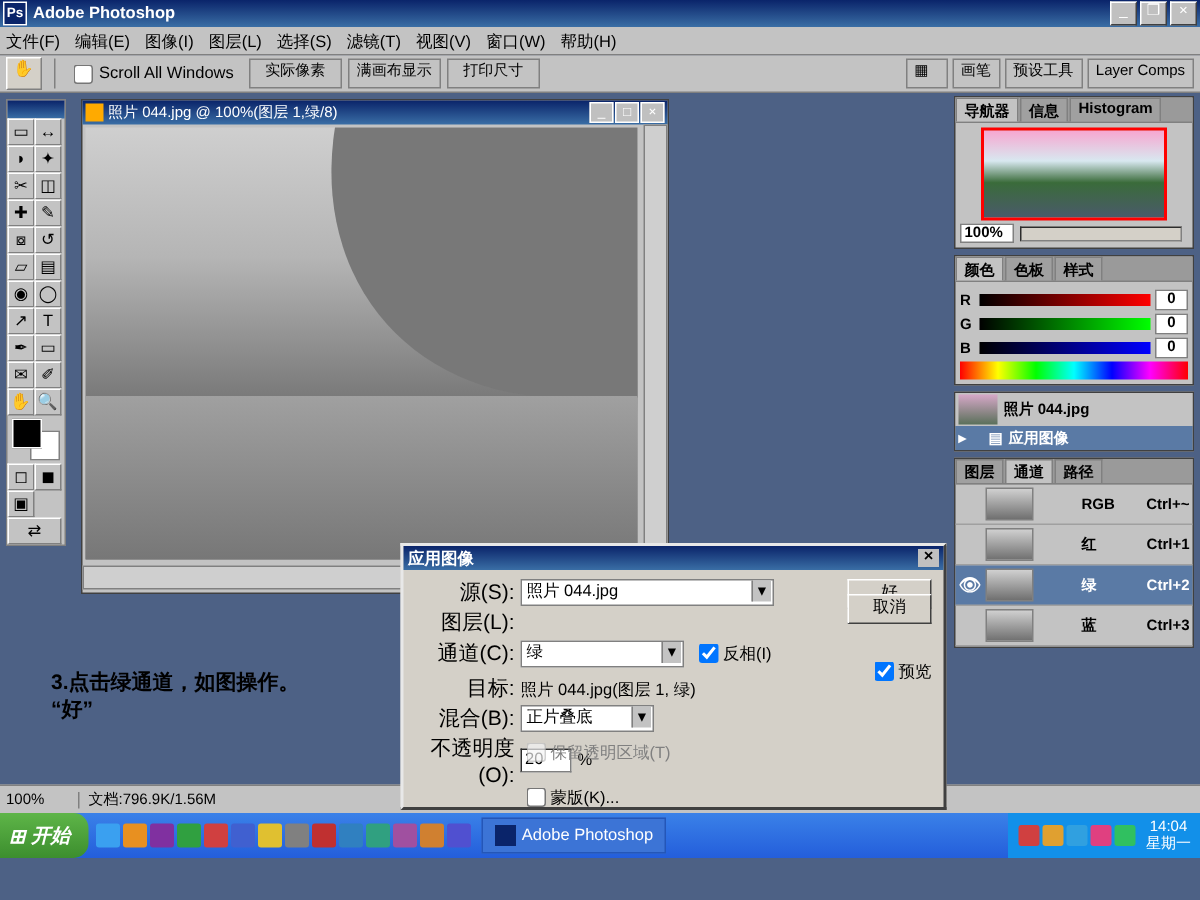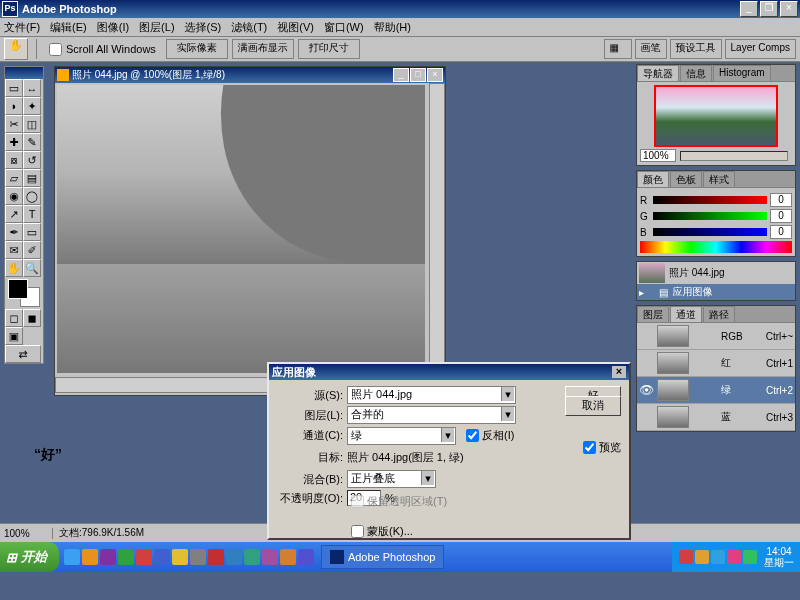--- a/index.html
+++ b/index.html
@@ -35,29 +35,29 @@
 .docwin .sb{position:absolute;background:#cfcfcf;border:1px solid #808080;}
 .docwin .sbv{right:0;top:16px;width:14px;height:288px;}
 .docwin .sbh{left:0;bottom:2px;width:370px;height:14px;}
 
 .dialog{position:absolute;left:267px;top:300px;width:360px;height:174px;background:#d4d0c8;border:2px solid;border-color:#e8e8e8 #404040 #404040 #e8e8e8;z-index:5;}
 .dialog .dtl{height:16px;background:linear-gradient(#0a246a,#3a6ea5);color:#fff;display:flex;align-items:center;padding:0 3px;font-weight:bold;}
 .dialog .dtl span{flex:1;}
 .dialog .dtl .x{width:14px;height:12px;background:#c0c0c0;color:#000;text-align:center;line-height:10px;}
 .dialog .body{position:relative;height:156px;}
 .dialog .fld{position:absolute;display:flex;align-items:center;}
-.dialog .lbl{width:70px;text-align:right;margin-right:4px;font-size:11px;}
+.dialog .lbl{width:70px;text-align:right;margin-right:4px;font-size:14px;}
 .dialog .sel{border:1px solid #808080;background:#fff;height:16px;padding:0 14px 0 3px;position:relative;font-size:11px;line-height:14px;}
 .dialog .sel:after{content:"▾";position:absolute;right:1px;top:0;width:12px;height:14px;background:#c3c3c3;text-align:center;border-left:1px solid #808080;}
 .dialog .btn{width:54px;height:18px;border:1px solid;border-color:#fff #404040 #404040 #fff;background:#d4d0c8;text-align:center;line-height:16px;font-size:11px;}
 .dialog .chk{margin-right:3px;}
 .dialog .inp{width:28px;height:14px;border:1px inset #808080;background:#fff;text-align:left;padding:0 2px;font-size:11px;}
 .instrux{position:absolute;left:34px;top:384px;color:#000;font-size:14px;font-weight:bold;}
 
-.palettes{position:absolute;right:4px;top:2px;width:160px;}
+.palettes{position:absolute;right:4px;top:2px;width:160px;font-weight:bold;}
 .panel{background:#c3c3c3;border:1px solid #404040;margin-bottom:4px;}
 .panel .tabs{height:16px;display:flex;background:#9a9a9a;border-bottom:1px solid #808080;}
 .panel .tab{padding:1px 5px;font-size:10px;background:#c3c3c3;border:1px solid #808080;border-bottom:none;margin-right:1px;}
 .panel .tab.off{background:#a0a0a0;}
 .panel .cnt{padding:3px;font-size:10px;position:relative;}
 .nav-thumb{width:120px;height:58px;margin:0 auto;background:linear-gradient(180deg,#f7a6d0 0%,#d8e8f0 35%,#3a6b3a 60%,#4a5a6a 100%);border:2px solid #ff0000;}
 .nav-zoom{display:flex;align-items:center;margin-top:2px;}
 .nav-zoom .pct{width:30px;border:1px solid #808080;background:#fff;font-size:10px;padding:0 2px;}
 .nav-zoom .bar{flex:1;height:8px;margin:0 4px;background:#d4d0c8;border:1px inset #808080;}
 .slider{display:flex;align-items:center;margin:2px 0;}
@@ -190,21 +190,20 @@
       <span>应用图像</span>
       <div class="x">×</div>
     </div>
     <div class="body">
       <div class="fld" style="left:4px;top:6px;">
         <div class="lbl">源(S):</div>
         <div class="sel" style="width:150px;">照片 044.jpg</div>
       </div>
       <div class="fld" style="left:4px;top:26px;">
         <div class="lbl">图层(L):</div>
-        <div class="sel" style="width:150px;">合并的</div>
       </div>
       <div class="fld" style="left:4px;top:46px;">
         <div class="lbl">通道(C):</div>
         <div class="sel" style="width:90px;">绿</div>
         <input type="checkbox" checked="" class="chk" style="margin-left: 10px;">
         <span>反相(I)</span>
       </div>
       <div class="fld" style="left:4px;top:70px;">
         <div class="lbl">目标:</div>
         <span>照片 044.jpg(图层 1, 绿)</span>
@@ -229,20 +228,21 @@
       <div class="btn" style="position:absolute;right:8px;top:6px;">好</div>
       <div class="btn" style="position:absolute;right:8px;top:16px;">取消</div>
       <div class="fld" style="right:8px;top:58px;left:auto;">
         <input type="checkbox" checked="" class="chk" style="">
         <span>预览</span>
       </div>
     </div>
   </div>
 
   <div class="instrux">
+    <div>3.点击绿通道，如图操作。</div>
     <div>“好”</div>
   </div>
 
   <div class="palettes">
 
     <div class="panel">
       <div class="tabs">
         <div class="tab">导航器</div>
         <div class="tab off">信息</div>
         <div class="tab off">Histogram</div>

